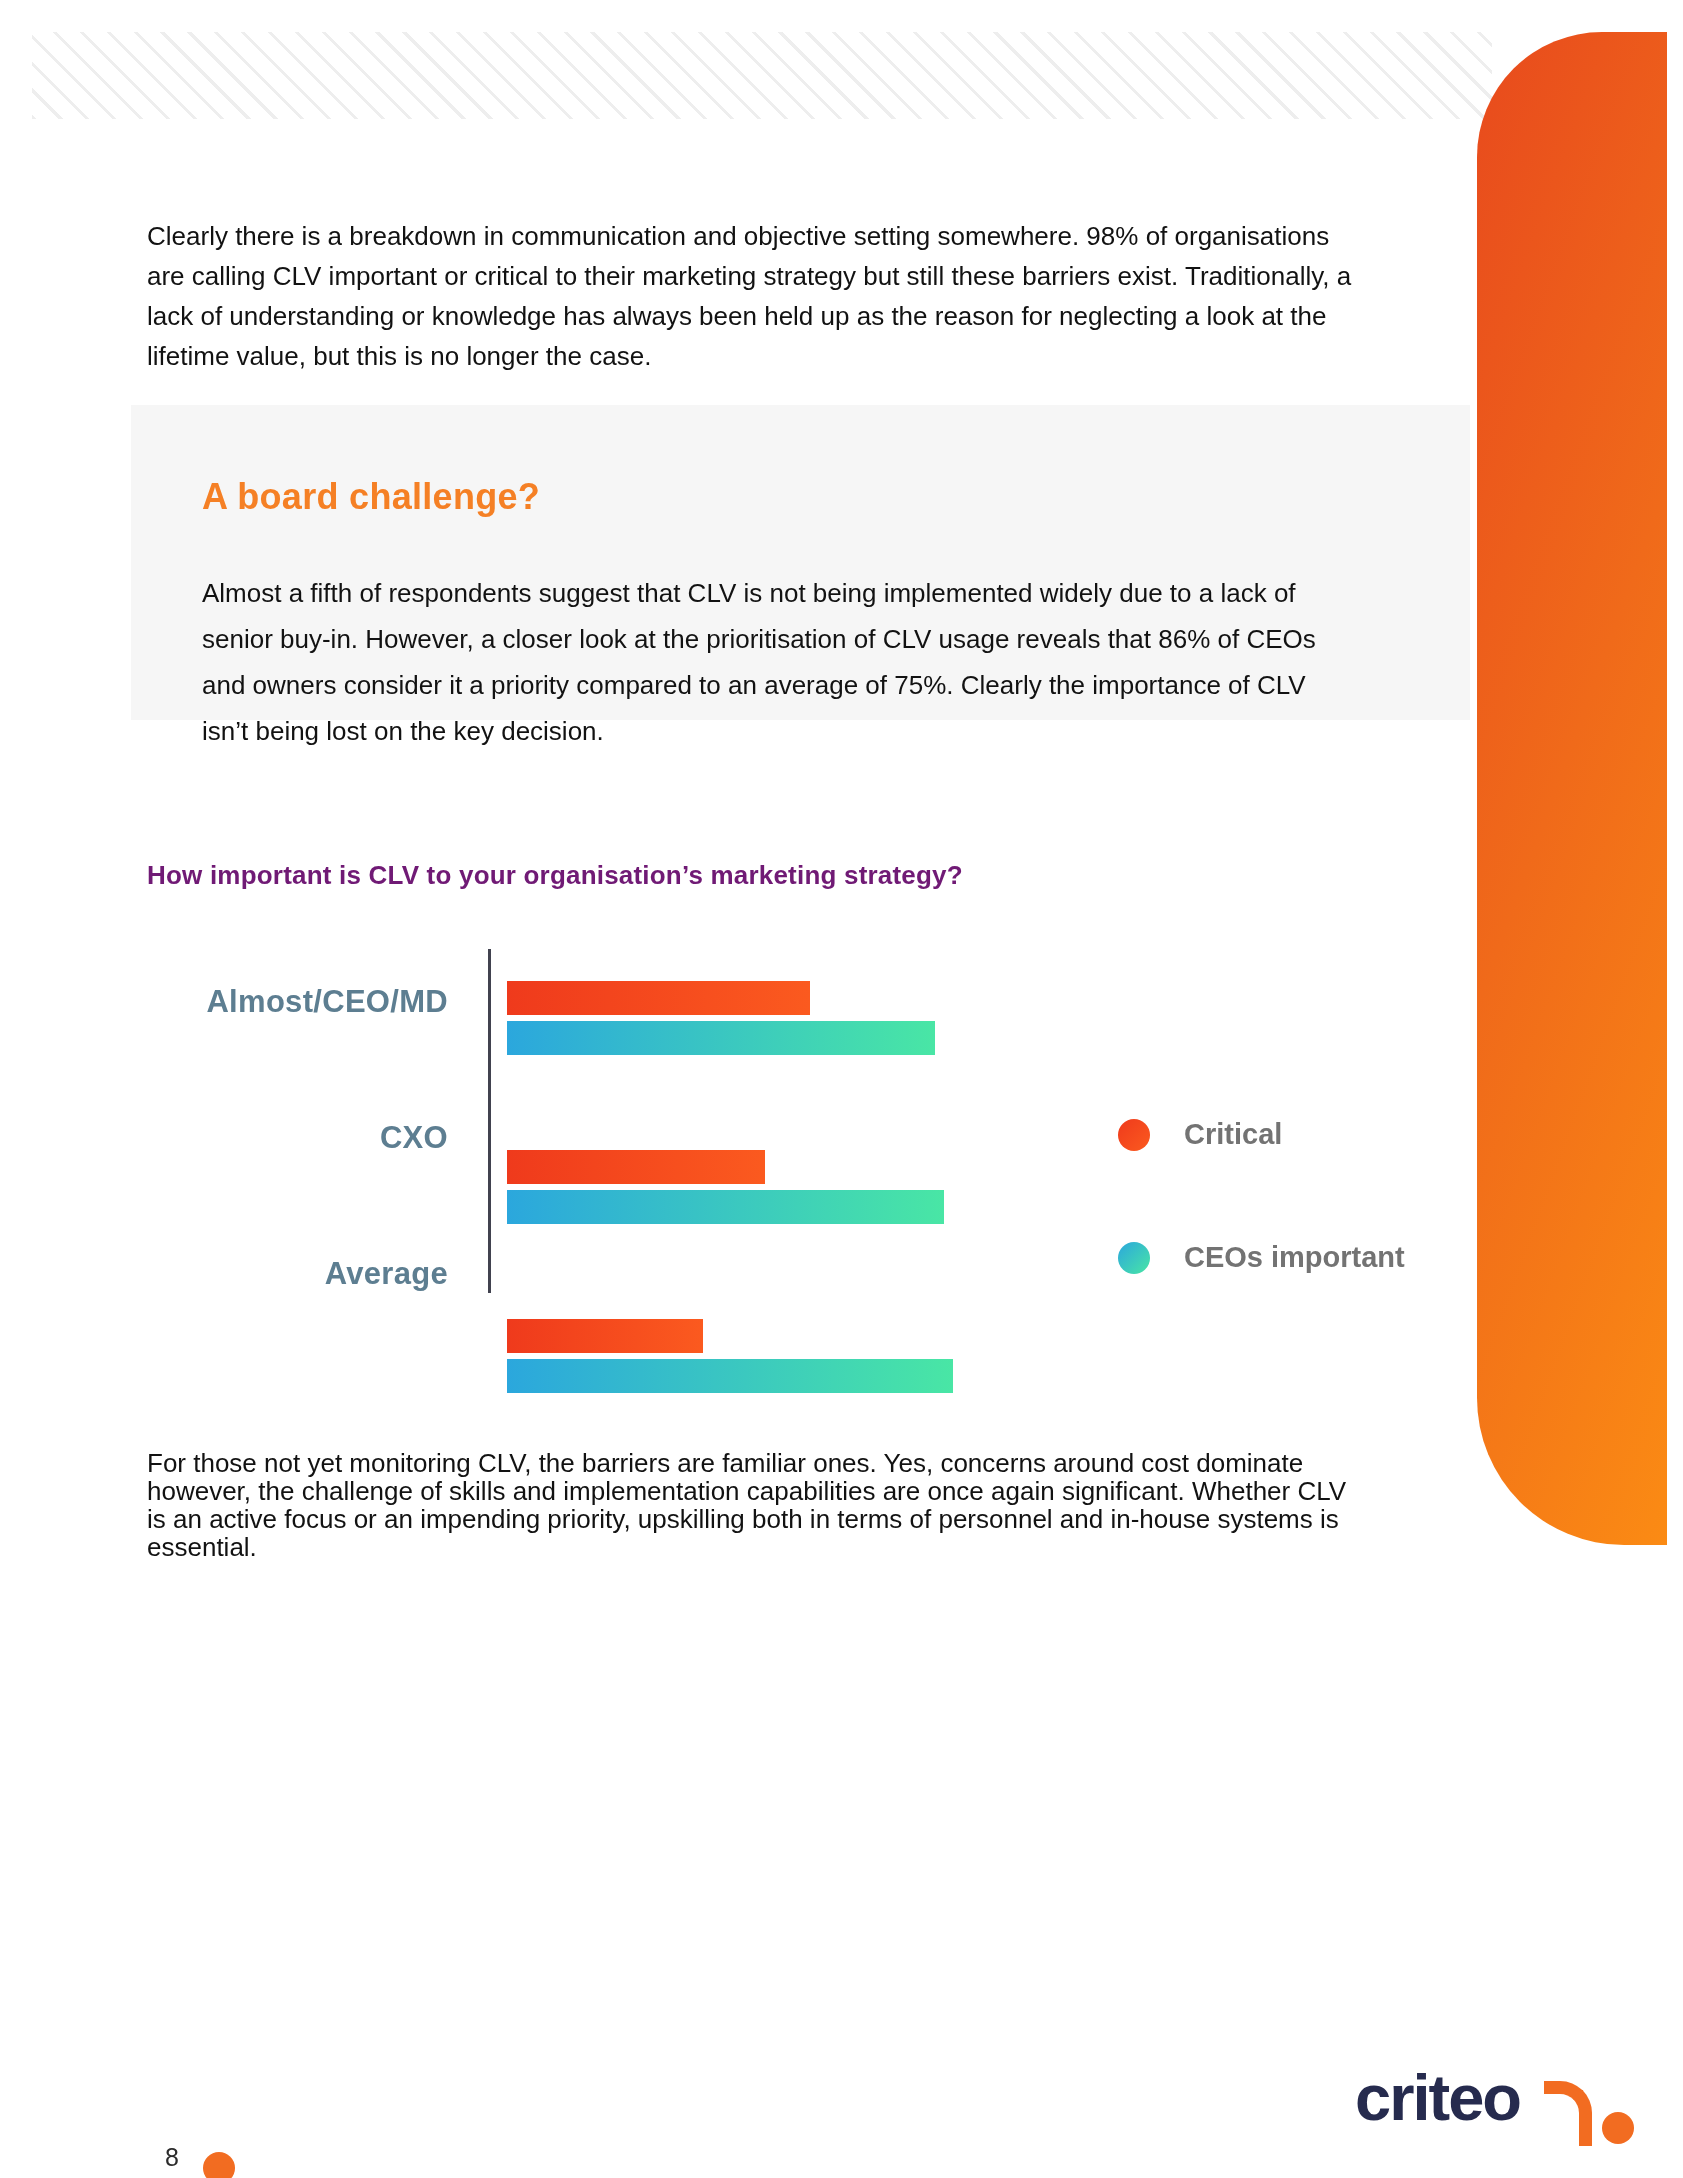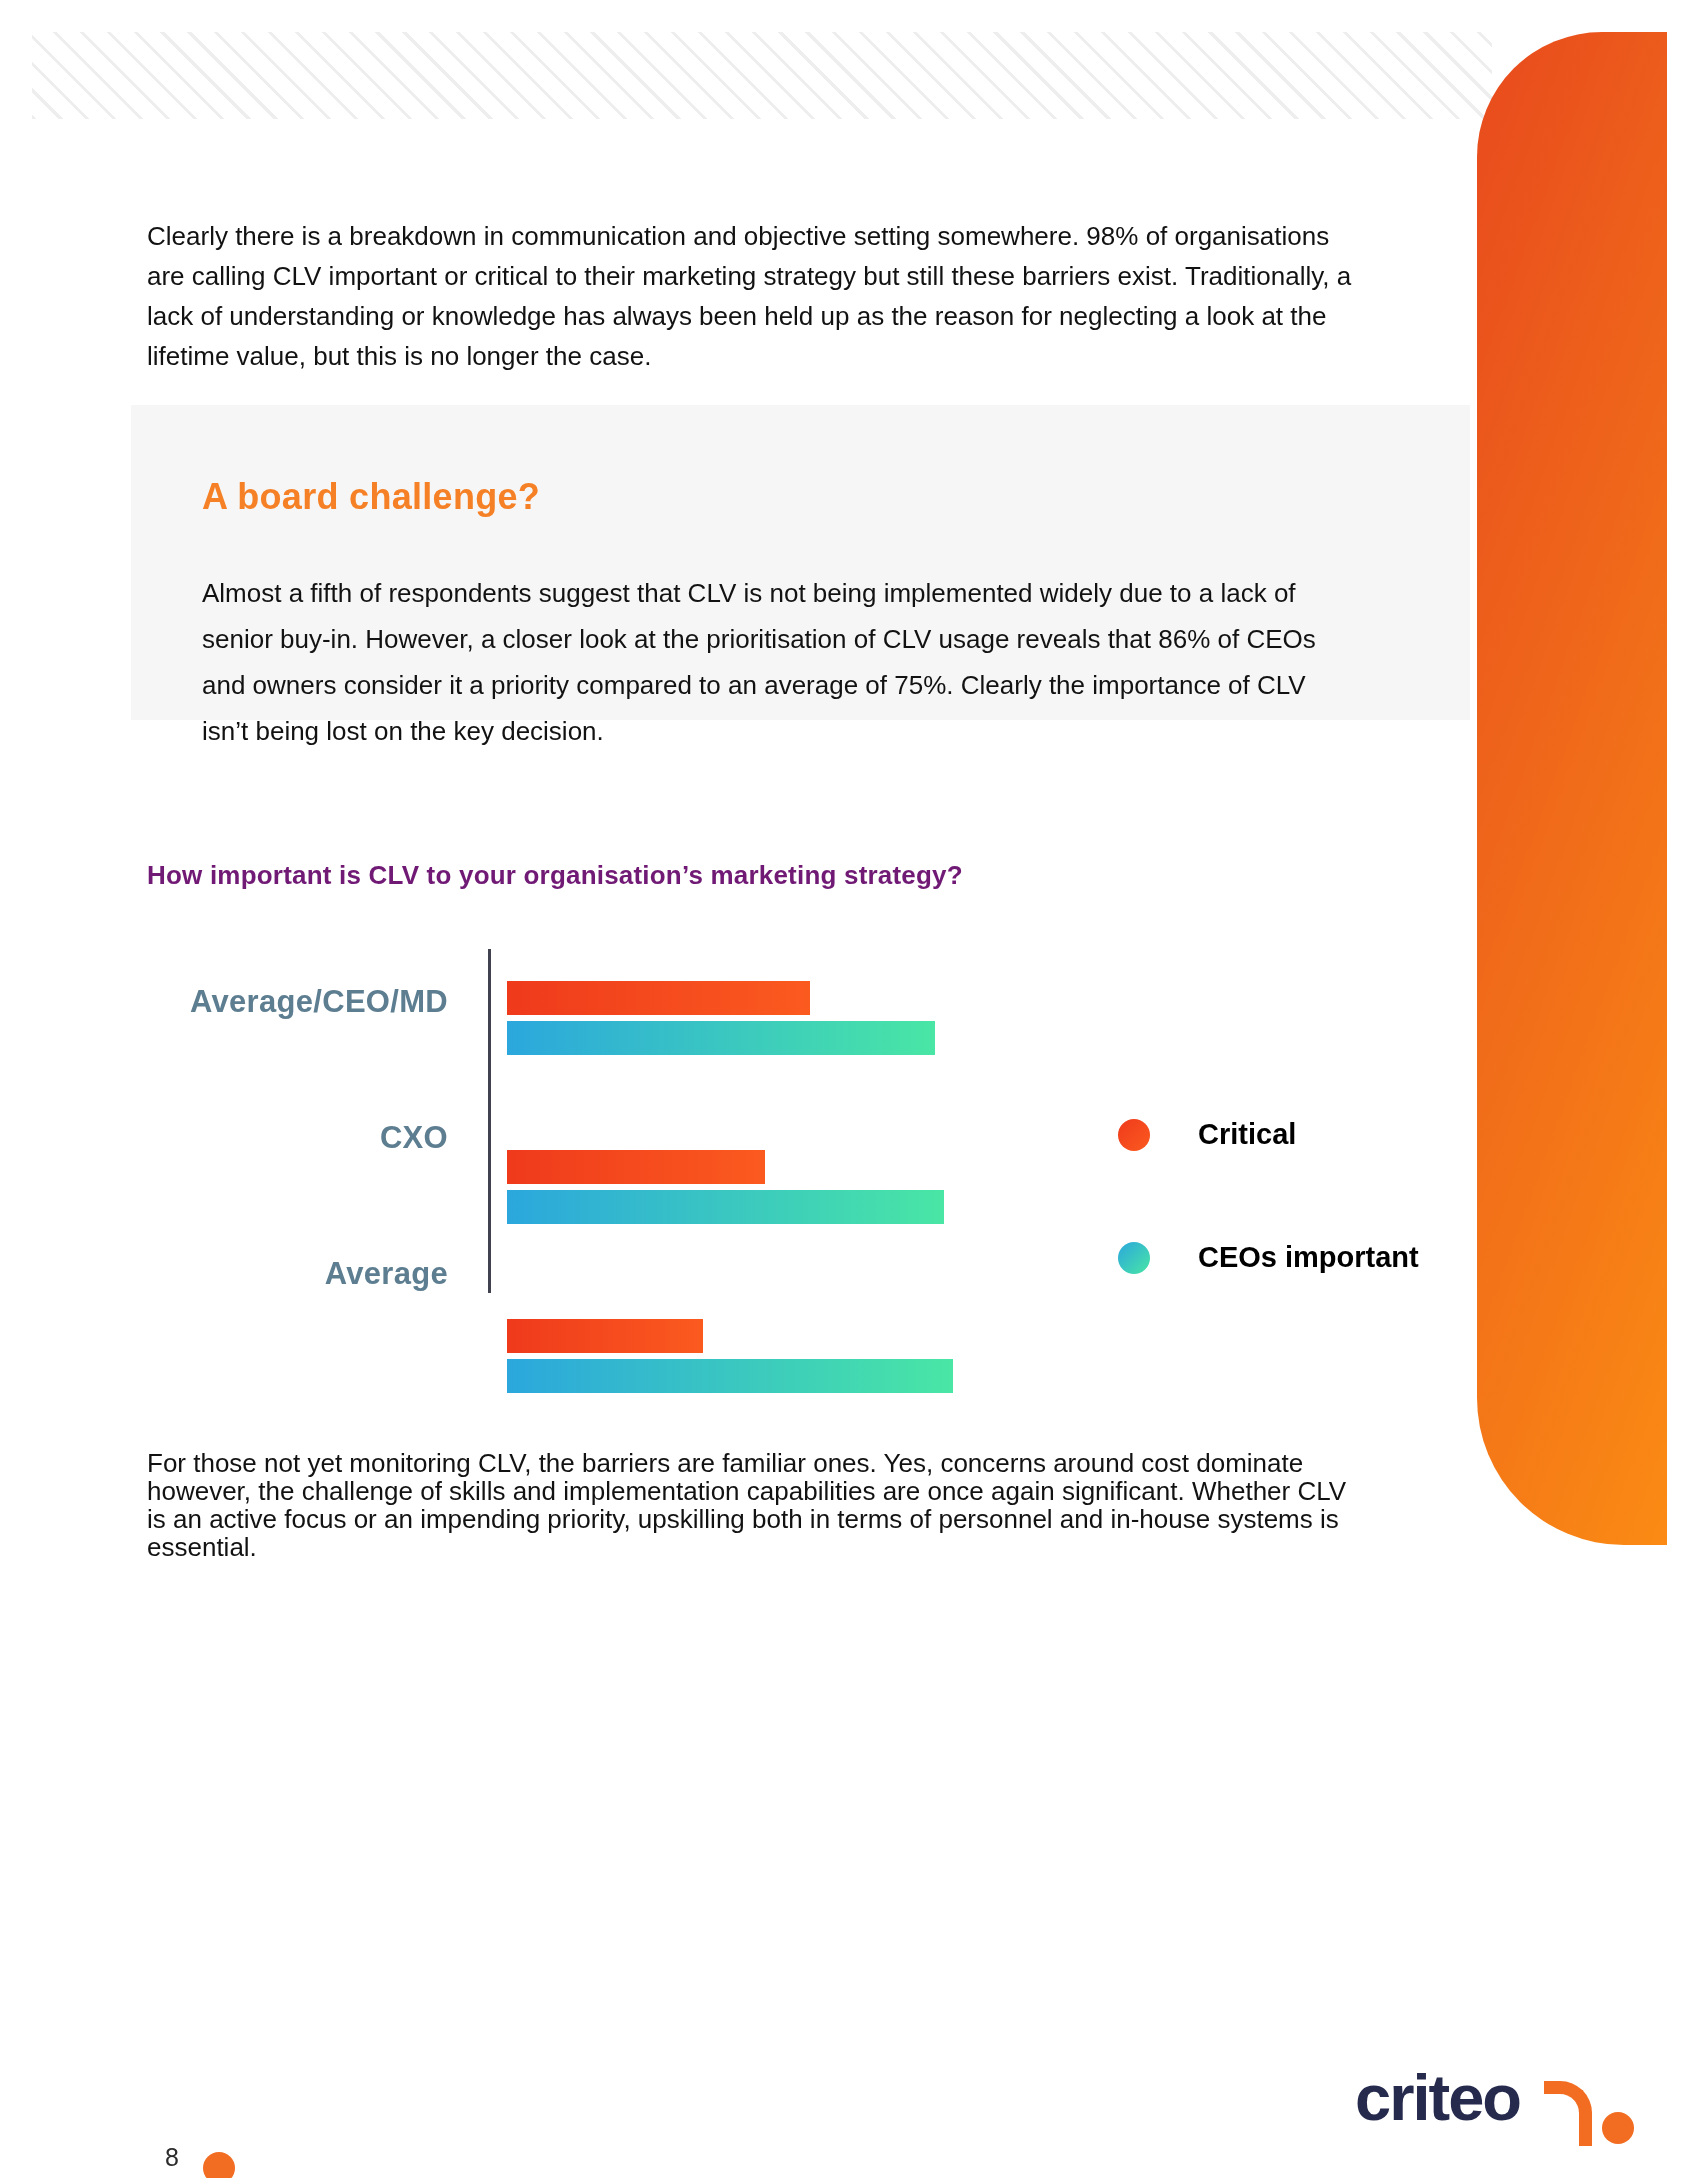--- a/index.html
+++ b/index.html
@@ -118,24 +118,24 @@
   .legend-item {
     display: flex;
     align-items: center;
   }
   .legend-dot {
     width: 32px; height: 32px;
     border-radius: 50%;
     flex: 0 0 32px;
   }
   .legend-label {
-    margin-left: 32px;
+    margin-left: 18px;
     font-size: 29px;
     font-weight: 700;
-    color: #000000;
+    color: #737373;
   }
 
   .closing {
     position: absolute;
     left: 99px; top: 1401px;
     width: 1257px;
     font-size: 26px;
     line-height: 28px;
     color: #121212;
   }
@@ -198,21 +198,21 @@
 
   <div class="callout">
     <div class="callout-title">A board challenge?</div>
     <p class="callout-body">Almost a fifth of respondents suggest that CLV is not being implemented widely due to a lack of senior buy-in. However, a closer look at the prioritisation of CLV usage reveals that 86% of CEOs and owners consider it a priority compared to an average of 75%. Clearly the importance of CLV isn’t being lost on the key decision.</p>
   </div>
 
   <div class="chart-title">How important is CLV to your organisation’s marketing strategy?</div>
 
   <div class="chart">
     <div class="chart-labels">
-        <div class="cat-label">Average/CEO/MD</div>
+        <div class="cat-label">Almost/CEO/MD</div>
         <div class="cat-label">CXO</div>
         <div class="cat-label">Average</div>
       </div>
     <div class="chart-plot">
         <div class="bar-group">
           <div class="bar" style="width: 303px; background: linear-gradient(90deg, rgb(239, 58, 28), rgb(251, 90, 31));"></div>
           <div class="bar" style="width: 428px; background: linear-gradient(90deg, rgb(43, 167, 221), rgb(73, 230, 165));"></div>
         </div>
         <div class="bar-group">
           <div class="bar" style="width: 258px; background: linear-gradient(90deg, rgb(239, 58, 28), rgb(251, 90, 31));"></div>

